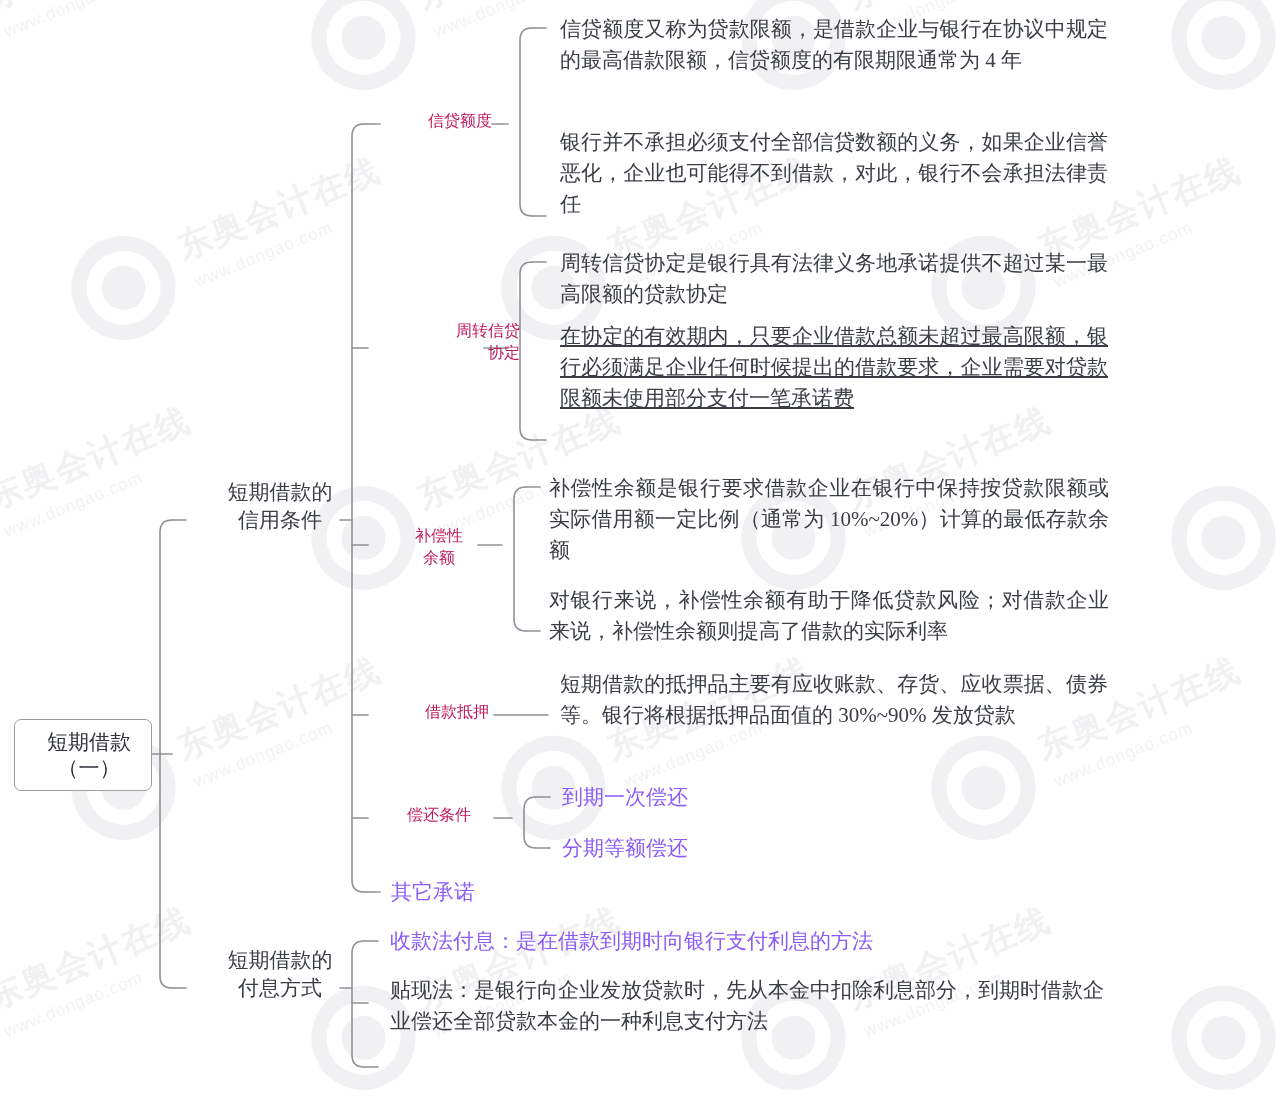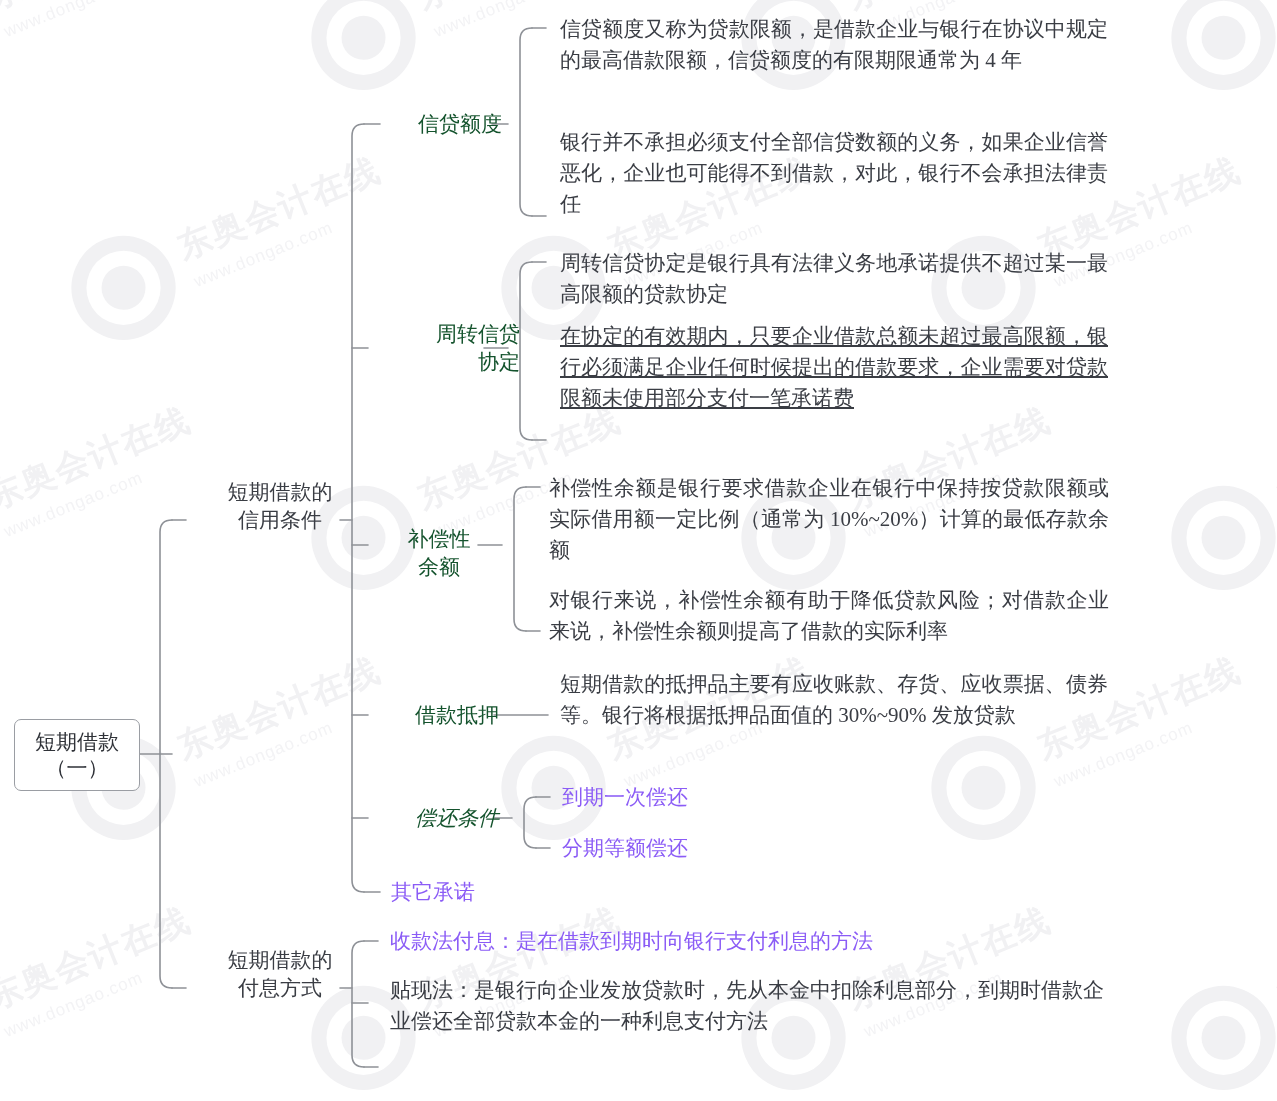--- a/index.html
+++ b/index.html
@@ -93,20 +93,21 @@
     width: 124px;
     height: 70px;
     border: 1px solid #9a9da3;
     border-radius: 7px;
     background: #ffffff;
     display: flex;
     flex-direction: column;
     align-items: center;
     justify-content: center;
     line-height: 1.25;
+    padding-left: 12px;
   }
   #root-node .ln {
     font-size: 21px;
     color: #2f3238;
     white-space: nowrap;
   }
 
   
   .lvl2 {
     width: 180px;
@@ -114,23 +115,23 @@
     font-size: 21px;
     line-height: 1.35;
     color: #3a3d44;
   }
   .lvl2 .ln { display: block; white-space: nowrap; }
 
   
   .lvl3 {
     width: 150px;
     text-align: center;
-    font-size: 21px;
+    font-size: 16px;
     line-height: 1.35;
-    color: #14532d;
+    color: #be185d;
   }
   .lvl3 .ln { display: block; white-space: nowrap; }
 
   
   .para {
     font-size: 21px;
     line-height: 1.47;
     color: #3a3d44;
     text-align: justify;
     text-justify: inter-ideograph;
@@ -327,21 +328,21 @@
 
   <div class="node lvl3" style="left:364px; top:525px;">
     <span class="ln">补偿性</span>
     <span class="ln">余额</span>
   </div>
 
   <div class="node lvl3" style="left:382px; top:701px;">
     <span class="ln">借款抵押</span>
   </div>
 
-  <div class="node lvl3" style="left:382px; top:804px;font-style:italic;">
+  <div class="node lvl3" style="left:364px; top:804px;">
     <span class="ln">偿还条件</span>
   </div>
 
   <div class="node leaf" style="left:391px; top:878px;">
     <span>其它承诺</span>
   </div>
 
   <div class="node para" style="left:560px; top:14px; width:548px;">
     <span>信贷额度又称为贷款限额，是借款企业与银行在协议中规定的最高借款限额，信贷额度的有限期限通常为 4 年</span>
   </div>

